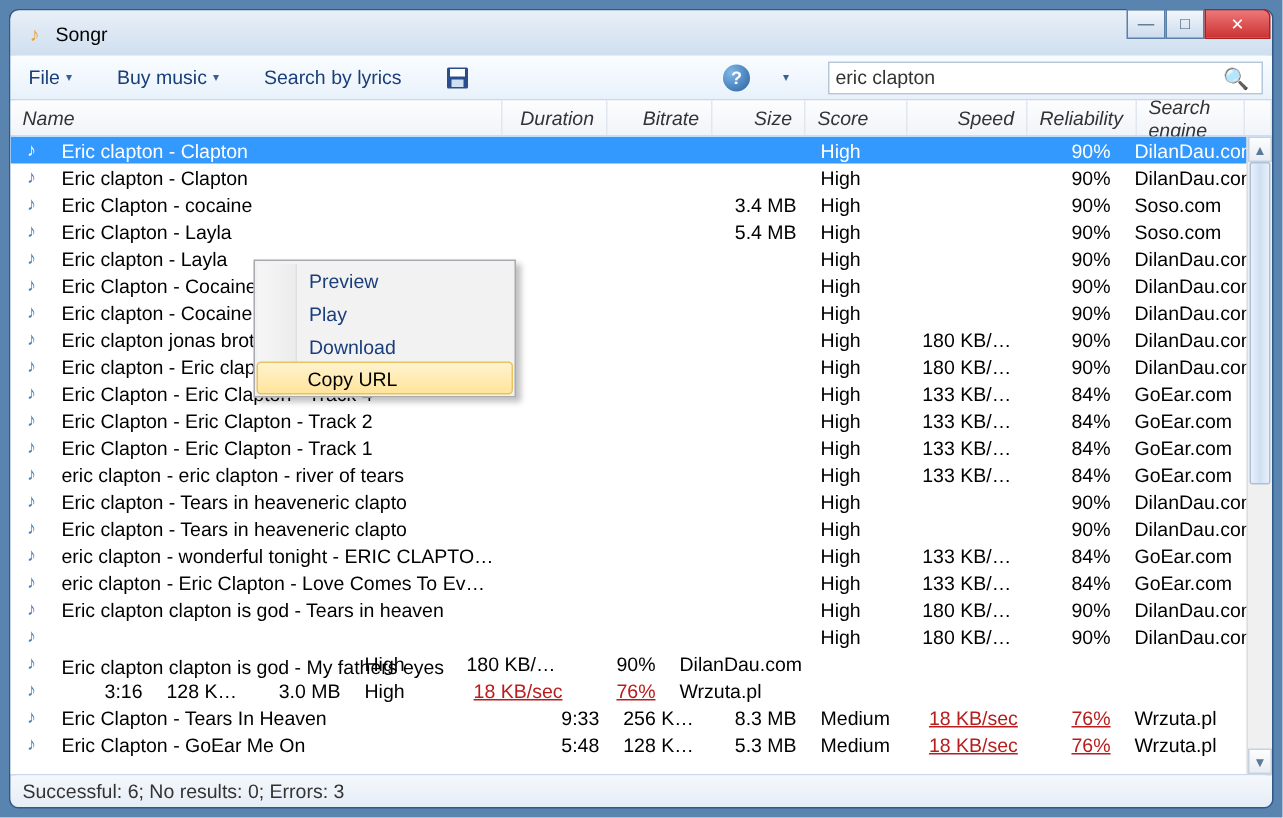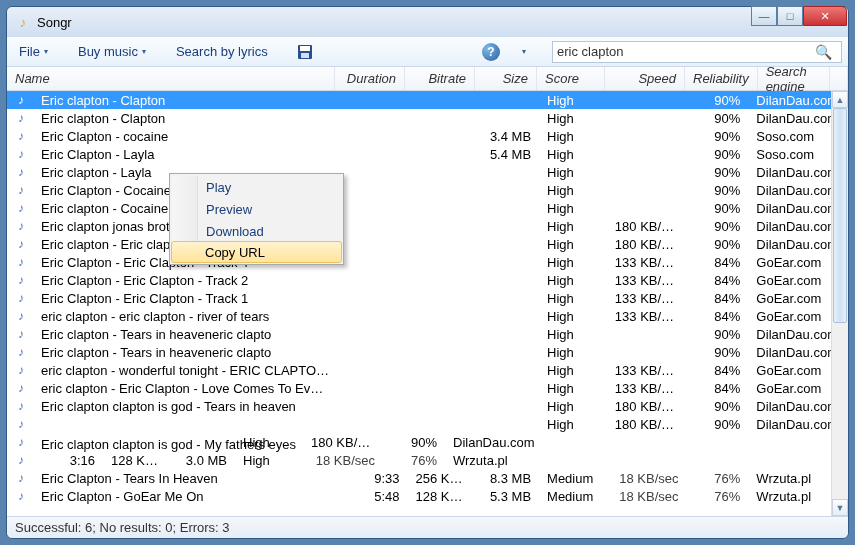--- a/index.html
+++ b/index.html
@@ -34,21 +34,21 @@
   .col-eng  { flex: 1; }
   .col-scr  { flex: 0 0 18px; border-right:none; }
   .list { flex: 1; overflow: hidden; position: relative; background: #fff; }
   .list-inner { position: absolute; inset: 0; overflow: hidden; }
   .row { height: 18px; display: flex; font-size: 13px; color: #000; align-items: center; white-space: nowrap; }
   .row .cell { overflow: hidden; text-overflow: ellipsis; padding: 0 8px; }
   .row .cell.num { text-align: right; }
   .row.selected { background: #3399ff; color: #fff; }
   .music-icon { width: 16px; height: 16px; display:inline-flex; align-items:center; justify-content:center; color: #4a7abf; font-size: 12px; margin: 0 4px 0 6px; flex-shrink:0;}
   .row.selected .music-icon { color: #fff; }
-  .red { color: #404040; }
+  .red { color: #b91c1c; text-decoration: underline; }
   .scrollbar-v { position: absolute; right: 0; top: 0; bottom: 0; width: 17px; background: #f0f0f0; border-left: 1px solid #ddd; display:flex; flex-direction:column; }
   .sb-btn { height: 17px; background: linear-gradient(#fdfdfe,#e8edf3); border: 1px solid #c8d2de; display:flex; align-items:center; justify-content:center; font-size:9px; color:#5a7a9a;}
   .sb-track { flex:1; position:relative; }
   .sb-thumb { position:absolute; left:1px; right:1px; top:0; height: 55%; background: linear-gradient(90deg,#e8f0fa,#cfe0f2,#e8f0fa); border:1px solid #a9c1da; border-radius:2px;}
   .statusbar { height: 22px; background: linear-gradient(#f5f8fc,#e5edf6); border-top: 1px solid #cad9ea; font-size: 13px; color: #333; padding: 3px 8px; border-radius: 0 0 6px 6px;}
   .context-menu { position: absolute; left: 162px; top: 82px; width: 175px; background: #f2f2f2; border: 1px solid #a7abb0; box-shadow: 3px 3px 4px rgba(0,0,0,.25); z-index: 10; padding: 2px; }
   .context-menu .gutter { position:absolute; left:2px; top:2px; bottom:2px; width:26px; background: linear-gradient(90deg,#f6f6f6,#ececec); border-right:1px solid #e0e0e0;}
   .cm-item { position:relative; height: 22px; display:flex; align-items:center; padding-left: 34px; font-size: 13px; color: #1a3e7a; z-index:1;}
   .cm-item.hover { background: linear-gradient(#fff3cf,#ffe49b); border: 1px solid #e7c45e; border-radius: 3px; margin: -1px; padding-left: 33px; color: #000;}
 </style>
@@ -364,21 +364,21 @@
     <div class="scrollbar-v">
       <div class="sb-btn">▲</div>
       <div class="sb-track">
         <div class="sb-thumb"></div>
       </div>
       <div class="sb-btn">▼</div>
     </div>
 
     <div class="context-menu">
       <div class="gutter"></div>
+      <div class="cm-item">Preview</div>
       <div class="cm-item">Play</div>
-      <div class="cm-item">Preview</div>
       <div class="cm-item">Download</div>
       <div class="cm-item hover">Copy URL</div>
     </div>
   </div>
 
   <div class="statusbar">Successful: 6; No results: 0; Errors: 3</div>
 </div>
 
 </body></html>

